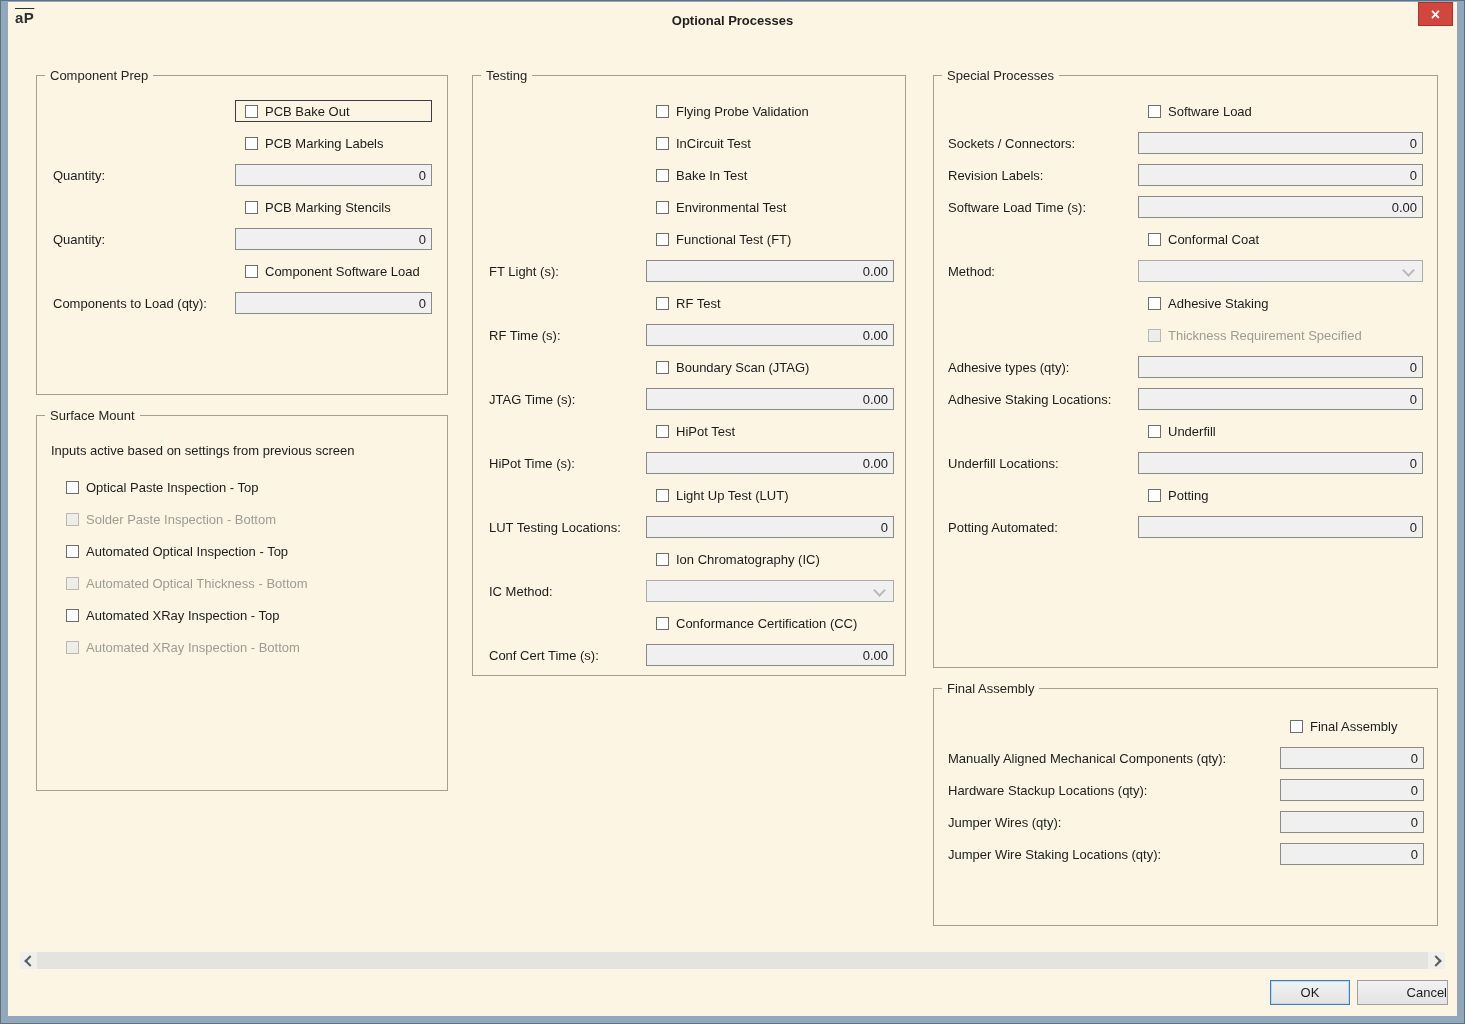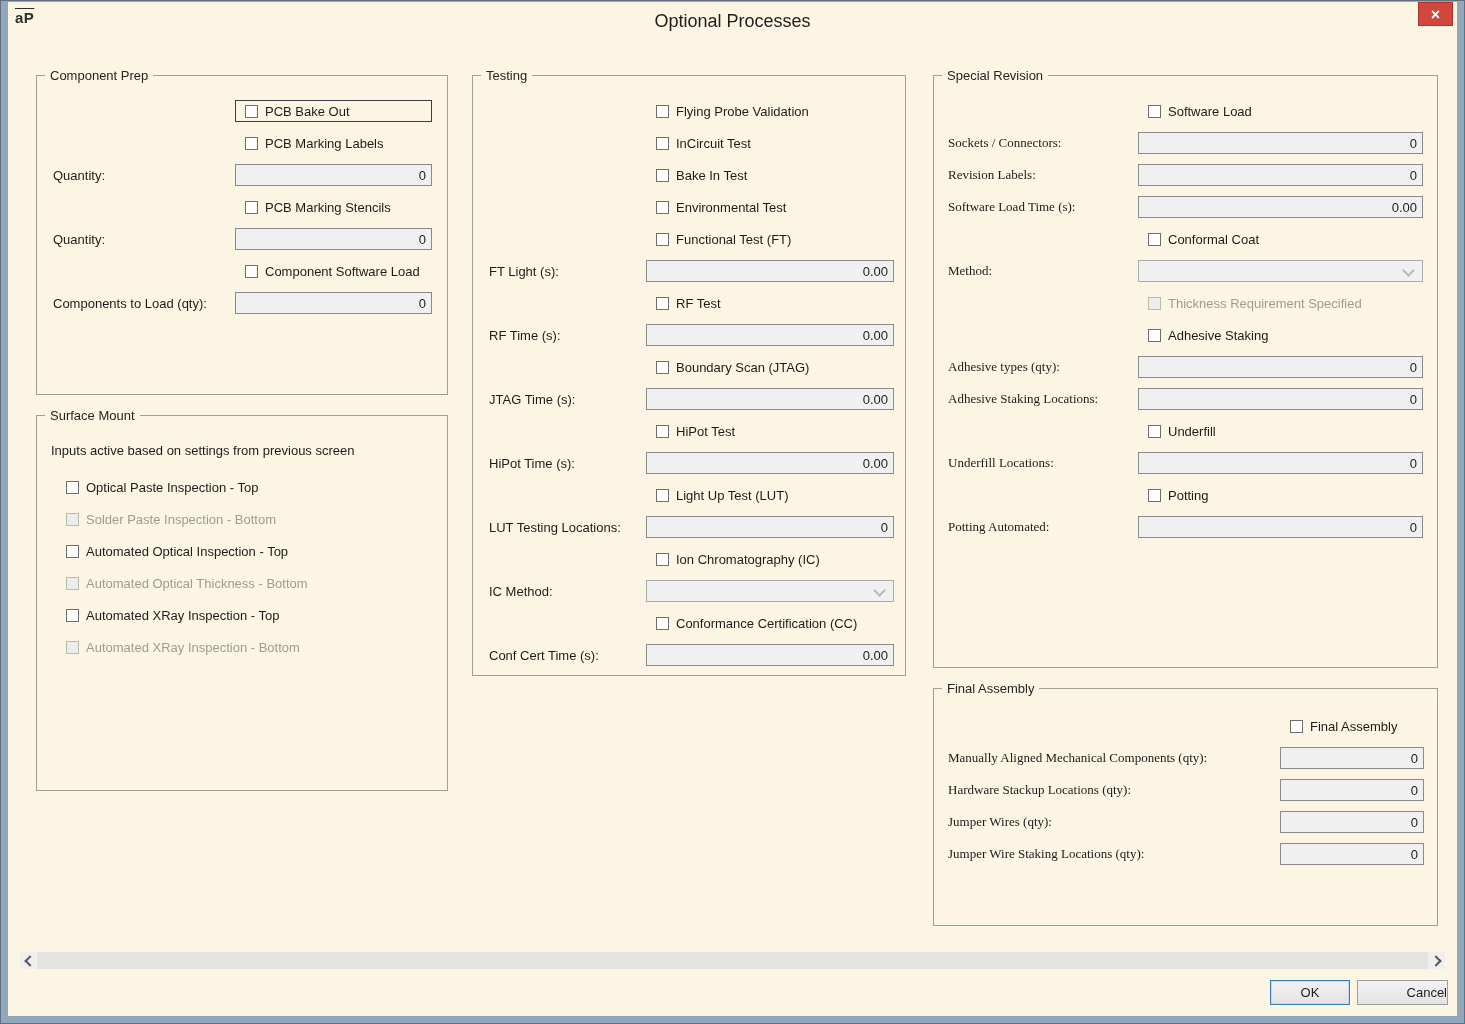--- a/index.html
+++ b/index.html
@@ -13,21 +13,21 @@
     background:#93a7ba;box-shadow:inset 0 0 0 1px #5e7081;
   }
   .dialog{
     position:absolute;left:8px;right:8px;top:2px;bottom:8px;
     background:#fcf5e3;
   }
   
   .titlebar{position:absolute;left:8px;right:8px;top:2px;height:38px;}
   .title{
     position:absolute;left:0;right:0;top:0;height:38px;
-    line-height:38px;text-align:center;font-size:18px;color:#1e1e1e;
+    line-height:38px;text-align:center;font-size:13px;color:#1e1e1e;font-weight:bold;
   }
   .app-icon{
     position:absolute;left:7px;top:7px;font-weight:bold;font-size:15px;
     color:#2e2e2e;text-decoration:overline;letter-spacing:0.5px;
   }
   .close-btn{
     position:absolute;top:2px;right:12px;width:35px;height:24px;
     background:#d2473d;border:1px solid #a8352d;box-sizing:border-box;
     color:#ffffff;text-align:center;line-height:21px;font-size:16px;
     font-weight:bold;cursor:default;padding:0;
@@ -46,21 +46,21 @@
   #g-sm{left:36px;top:415px;width:412px;height:376px;padding-top:18px;}
   #g-test{left:472px;top:75px;width:434px;height:601px;--cl:173px;--cw:248px;}
   #g-sp{left:933px;top:75px;width:505px;height:593px;--cl:204px;--cw:285px;}
   #g-fa{left:933px;top:688px;width:505px;height:238px;--cl:346px;--cw:144px;padding-top:21px;}
   
   .row{position:relative;height:32px;}
   .lbl{
     position:absolute;left:16px;top:50%;transform:translateY(-50%);
     white-space:nowrap;color:#1c1c1c;
   }
-  #g-sp .lbl,#g-fa .lbl{left:14px;font-family:Liberation Serif, serif;}
+  #g-sp .lbl,#g-fa .lbl{left:14px;}
   .ctrl{
     position:absolute;left:var(--cl);width:var(--cw);top:50%;
     transform:translateY(-50%);
   }
   input.field{
     display:block;width:100%;height:22px;box-sizing:border-box;
     border:1px solid #8a8a8a;background:#f0f0f0;color:#1b1b1b;
     text-align:right;padding:0 5px;font:inherit;
   }
   .dropdown{
@@ -373,21 +373,21 @@
     </div>
     <div class="row">
       <span class="lbl">Conf Cert Time (s):</span>
       <div class="ctrl">
         <input type="text" class="field" value="0.00" style="">
       </div>
     </div>
   </div>
 
   <div class="group" id="g-sp">
-    <span class="legend">Special Revision</span>
+    <span class="legend">Special Processes</span>
 
     <div class="row">
       <div class="ctrl">
         <div class="cb-item">
           <span class="cb"></span>
           <span class="cb-lbl">Software Load</span>
         </div>
       </div>
     </div>
     <div class="row">
@@ -420,31 +420,31 @@
       <span class="lbl">Method:</span>
       <div class="ctrl">
         <div class="dropdown">
           <span></span>
           <span class="chev"></span>
         </div>
       </div>
     </div>
     <div class="row">
       <div class="ctrl">
+        <div class="cb-item">
+          <span class="cb"></span>
+          <span class="cb-lbl">Adhesive Staking</span>
+        </div>
+      </div>
+    </div>
+    <div class="row">
+      <div class="ctrl">
         <div class="cb-item disabled">
           <span class="cb"></span>
           <span class="cb-lbl">Thickness Requirement Specified</span>
-        </div>
-      </div>
-    </div>
-    <div class="row">
-      <div class="ctrl">
-        <div class="cb-item">
-          <span class="cb"></span>
-          <span class="cb-lbl">Adhesive Staking</span>
         </div>
       </div>
     </div>
     <div class="row">
       <span class="lbl">Adhesive types (qty):</span>
       <div class="ctrl">
         <input type="text" class="field" value="0" style="">
       </div>
     </div>
     <div class="row">

